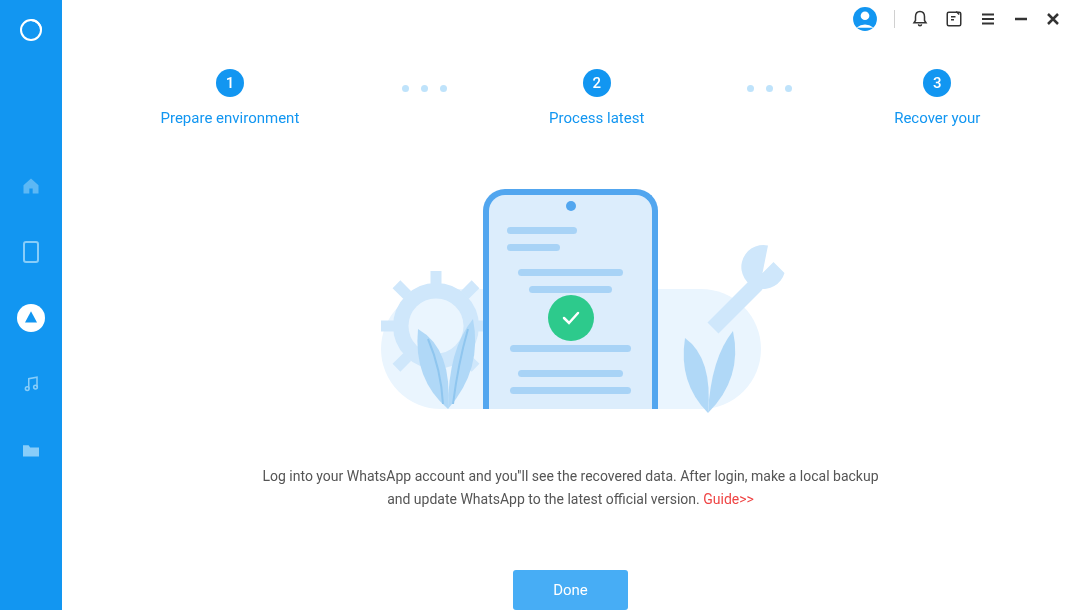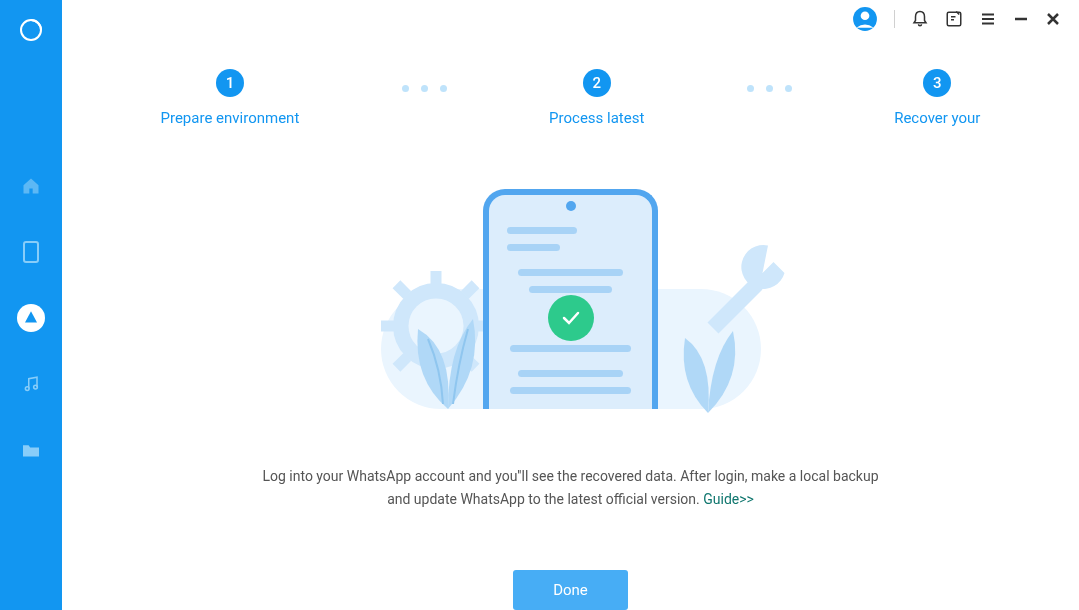--- a/index.html
+++ b/index.html
@@ -31,21 +31,21 @@
 .phone-notch{position:absolute;top:6px;left:50%;transform:translateX(-50%);width:10px;height:10px;border-radius:50%;background:#52a6ef}
 .phone-lines{position:absolute;top:32px;left:18px;right:18px;display:flex;flex-direction:column;gap:10px}
 .phone-lines .line{height:7px;background:#a8d3f6;border-radius:4px}
 .phone-lines .line.w60{width:55%}
 .phone-lines .line.w40{width:42%}
 .phone-lines .line.w85{width:82%;align-self:center;margin-top:8px}
 .phone-lines .line.w70{width:65%;align-self:center}
 .phone-lines .line.w95{width:95%;align-self:center}
 .check-circle{position:absolute;top:100px;left:50%;transform:translateX(-50%);width:46px;height:46px;background:#2dca8c;border-radius:50%;display:flex;align-items:center;justify-content:center;z-index:5}
 .instruction{margin-top:56px;max-width:640px;text-align:center;font-size:14px;color:#555;line-height:1.6}
-.guide-link{color:#0f766e;cursor:pointer}
+.guide-link{color:#ef4444;cursor:pointer}
 .done-btn{margin-top:60px;width:115px;height:40px;background:#47adf5;color:#fff;border:none;border-radius:3px;font-size:15px;cursor:pointer}
 </style>
 </head>
 <body>
 
 <div class="sidebar">
   <div class="sidebar-logo">
     <svg viewBox="0 0 24 24" width="24" height="24">
         <circle cx="12" cy="12" r="10" fill="none" stroke="#fff" stroke-width="2"></circle>
         <path d="M12 2 A10 10 0 0 1 22 12" fill="none" stroke="#fff" stroke-width="2"></path>

